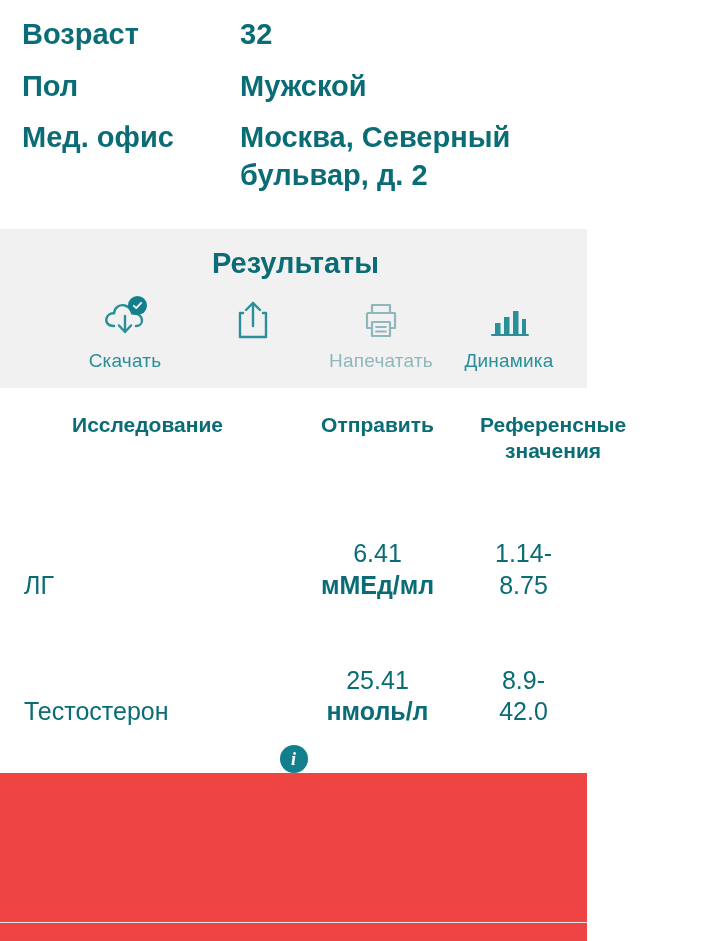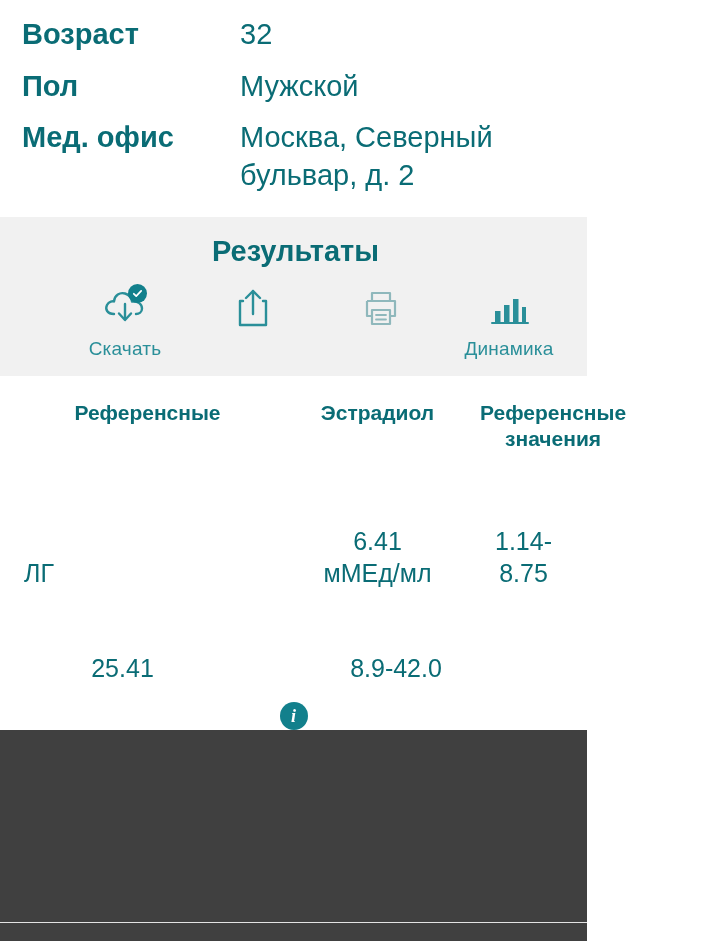--- a/index.html
+++ b/index.html
@@ -9,46 +9,46 @@
     background: #ffffff;
     font-family: "Liberation Sans", sans-serif;
     color: #0b6d77;
     overflow: hidden;
   }
 
   .screen {
     width: 587px;
     height: 941px;
     position: relative;
-    background: #404040;
+    background: #ef4444;
   }
 
   
   .info {
     padding: 16px 22px 18px 22px;
     background: #ffffff;
   }
   .info-row {
     display: flex;
     align-items: flex-start;
     margin-bottom: 14px;
   }
-  .info-row:last-child { margin-bottom: 4px; }
+  .info-row:last-child { margin-bottom: 16px; }
   .info-label {
     width: 218px;
     flex: 0 0 218px;
     font-size: 29px;
     font-weight: bold;
     color: #0a6c75;
     line-height: 1.25;
   }
   .info-value {
     flex: 1;
     font-size: 29px;
-    font-weight: normal;
+    font-weight: bold;
     color: #0a6c75;
     line-height: 1.3;
   }
 
   
   .results-panel {
     background: #f1f1f1;
     padding: 18px 0 16px 4px;
   }
   .results-title {
@@ -131,21 +131,21 @@
   }
   .cell-name {
     flex: 0 0 255px;
     text-align: left;
     padding-left: 4px;
   }
   .cell-result {
     flex: 0 0 205px;
     text-align: center;
   }
-  .cell-result .unit { display: block; }
+  .cell-result .unit { display: block; font-weight: bold; }
   .cell-ref {
     flex: 1;
     text-align: center;
     margin-top: 42px;
   }
 
   .info-btn-wrap {
     display: flex;
     justify-content: center;
     padding: 6px 0 0 0;
@@ -234,20 +234,21 @@
       <div class="action disabled">
         <div class="action-icon">
           <svg width="42" height="40" viewBox="0 0 42 40" fill="none">
             <path d="M12 13 L12 5 L30 5 L30 13" stroke="#8fb8bc" stroke-width="2.2" stroke-linejoin="round"></path>
             <path d="M7 13 L35 13 L35 28 L30 28" stroke="#8fb8bc" stroke-width="2.2" stroke-linejoin="round"></path>
             <path d="M12 28 L7 28 L7 13" stroke="#8fb8bc" stroke-width="2.2" stroke-linejoin="round"></path>
             <rect x="12" y="22" width="18" height="14" stroke="#8fb8bc" stroke-width="2.2" stroke-linejoin="round"></rect>
             <path d="M16 27 L26 27 M16 31.5 L26 31.5" stroke="#8fb8bc" stroke-width="1.8" stroke-linecap="round"></path>
           </svg>
         </div>
+        <div class="action-label">Напечатать</div>
       </div>
 
       <div class="action">
         <div class="action-icon">
           <svg width="42" height="38" viewBox="0 0 42 38" fill="none">
             <rect x="7" y="22" width="5.5" height="11" fill="#2a8f99"></rect>
             <rect x="16" y="16" width="5.5" height="17" fill="#2a8f99"></rect>
             <rect x="25" y="10" width="5.5" height="23" fill="#2a8f99"></rect>
             <rect x="34" y="18" width="4" height="15" fill="#2a8f99"></rect>
             <path d="M4 34 L40 34" stroke="#2a8f99" stroke-width="2" stroke-linecap="round"></path>
@@ -255,38 +256,40 @@
         </div>
         <div class="action-label">Динамика</div>
       </div>
 
     </div>
   </div>
 
   <div class="table">
 
     <div class="t-head">
-      <div class="col col-name">Референсные</div>
-      <div class="col col-result">Эстрадиол</div>
+      <div class="col col-name">Исследование</div>
+      <div class="col col-result">Отправить</div>
       <div class="col col-ref">Референсные значения</div>
     </div>
 
     <div class="t-row">
       <div class="cell cell-name">ЛГ</div>
       <div class="cell cell-result">
         <span>6.41</span>
         <span class="unit">мМЕд/мл</span>
       </div>
       <div class="cell cell-ref">1.14-8.75</div>
     </div>
 
 
     <div class="t-row">
+      <div class="cell cell-name">Тестостерон</div>
       <div class="cell cell-result">
         <span>25.41</span>
+        <span class="unit">нмоль/л</span>
       </div>
       <div class="cell cell-ref">8.9-42.0</div>
     </div>
 
     <div class="info-btn-wrap">
       <div class="info-btn">i</div>
     </div>
 
   </div>
 

